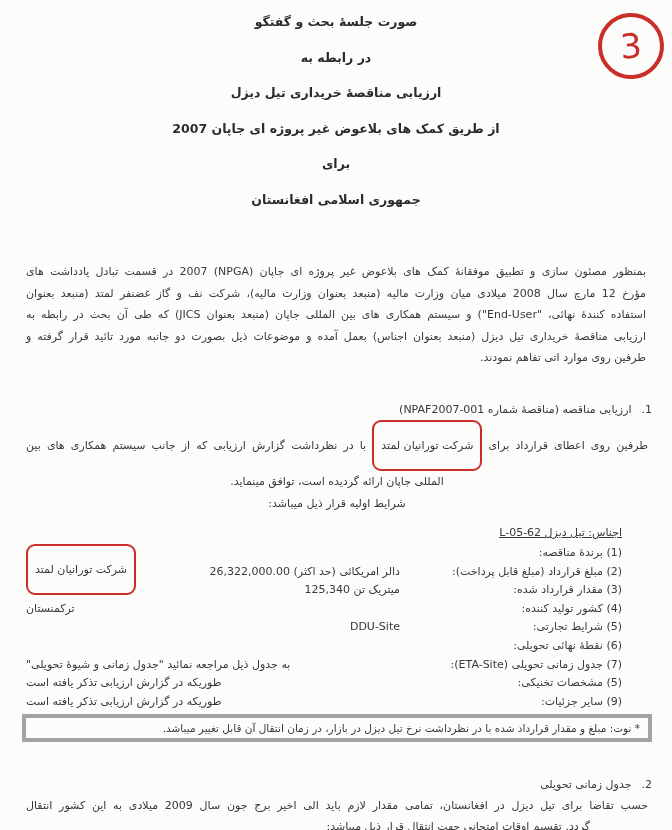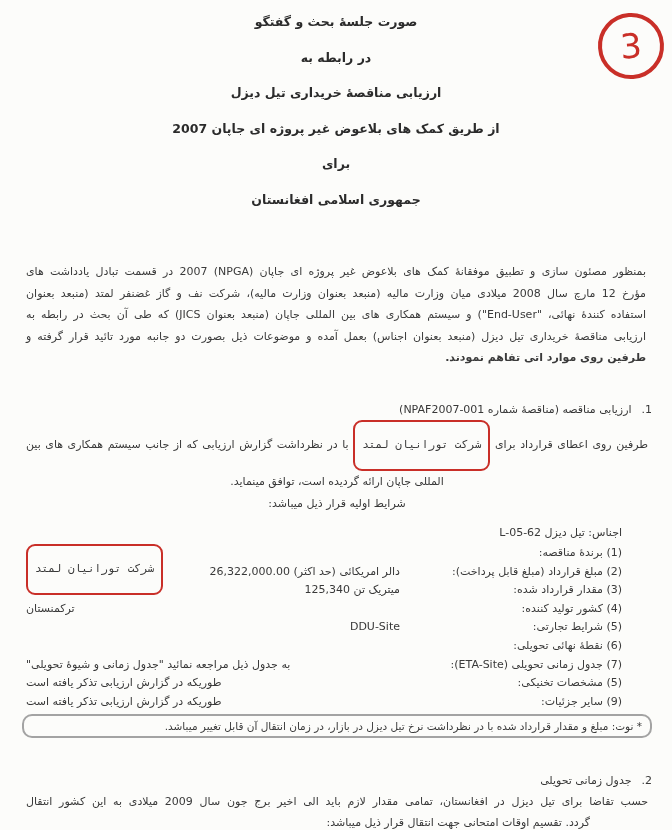--- a/index.html
+++ b/index.html
@@ -19,42 +19,42 @@
     border:4px solid #c92f28;border-radius:50%;
     display:flex;align-items:center;justify-content:center;
     font-size:34px;color:#c92f28;font-weight:400;
     transform:rotate(-4deg);
     background:transparent;
   }
   .header{padding-top:4px;text-align:center;}
   .hline{height:35.5px;line-height:35.5px;font-weight:bold;font-size:12.5px;color:#2b2b2b;}
   .intro{margin:44px 26px 0 26px;font-size:11px;line-height:21.5px;color:#3a3a3a;}
   .jline{text-align:justify;text-align-last:justify;white-space:nowrap;overflow:visible;}
-  .rline{font-weight:bold;}
+  .rline{}
   .cline{text-align:center;}
   .item1{margin:30px 24px 0 26px;font-size:11px;line-height:21.5px;}
   .item-head{text-align:right;margin-right:-4px;}
   .marker{display:inline-block;margin-left:10px;}
   .goods{margin:9px 50px 0 26px;font-size:11px;line-height:19px;text-align:right;}
-  .goods span{}
+  .goods span{text-decoration:underline;}
   .rows{margin:2px 50px 0 26px;}
   .row{display:flex;flex-direction:row;height:18.6px;line-height:18.6px;font-size:11px;}
   .row .lbl{width:222px;text-align:right;flex:none;color:#3a3a3a;}
   .row .val{flex:1;text-align:left;}
   .row .val .v{display:inline-block;}
   .row .val.num{direction:ltr;text-align:right;unicode-bidi:isolate;}
   .redbox{
     display:inline-block;
     border:2.5px solid #c92f28;border-radius:9px;
     padding:16px 7px;line-height:15px;
-    position:relative;top:0;font-family:Liberation Mono, monospace;
+    position:relative;top:0;
   }
   .notewrap{margin:3px 20px 0 22px;}
   .notebox{
-    border:2px solid #a3a3a3;border-radius:10px;
+    border:4px solid #a3a3a3;border-radius:1px;
     padding:1px 8px;
     font-size:10.5px;line-height:18px;
     text-align:right;white-space:nowrap;overflow:hidden;
     color:#3a3a3a;
   }
   .item2{margin:32px 24px 0 26px;font-size:11px;line-height:21px;}
   .indent1{margin-right:58px;text-align:right;}
   .sched{margin-right:60px;text-align:right;}
 </style>
 </head>

